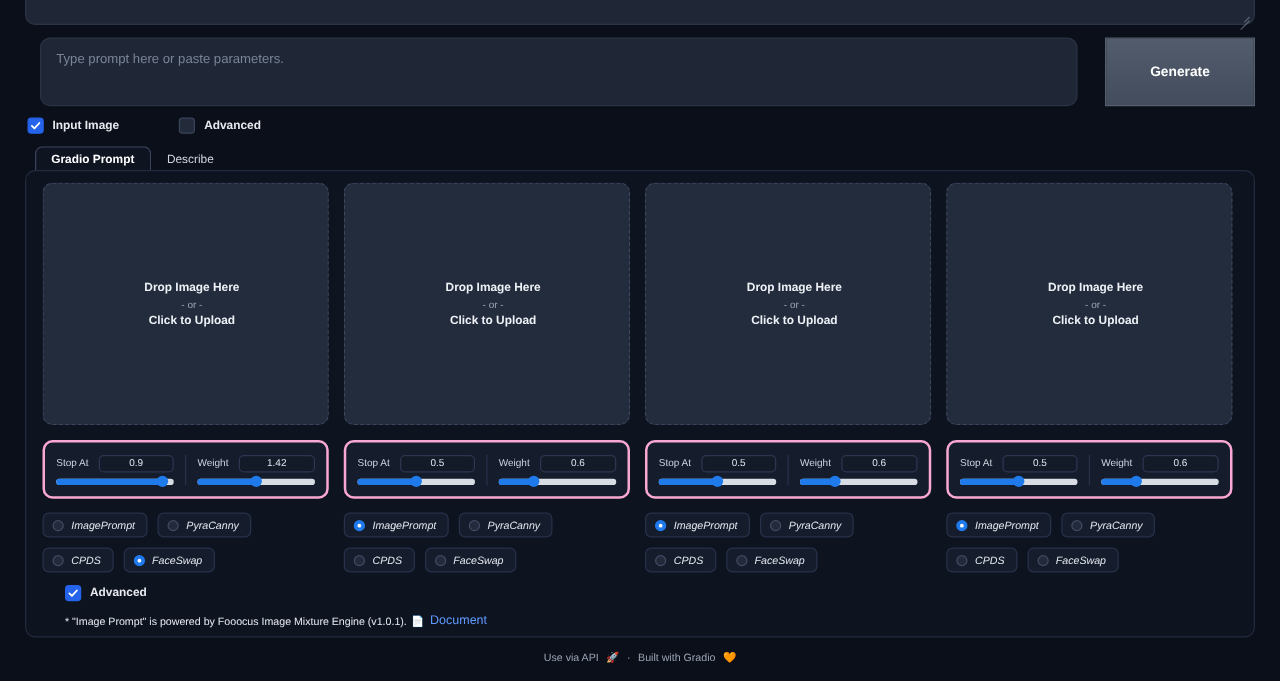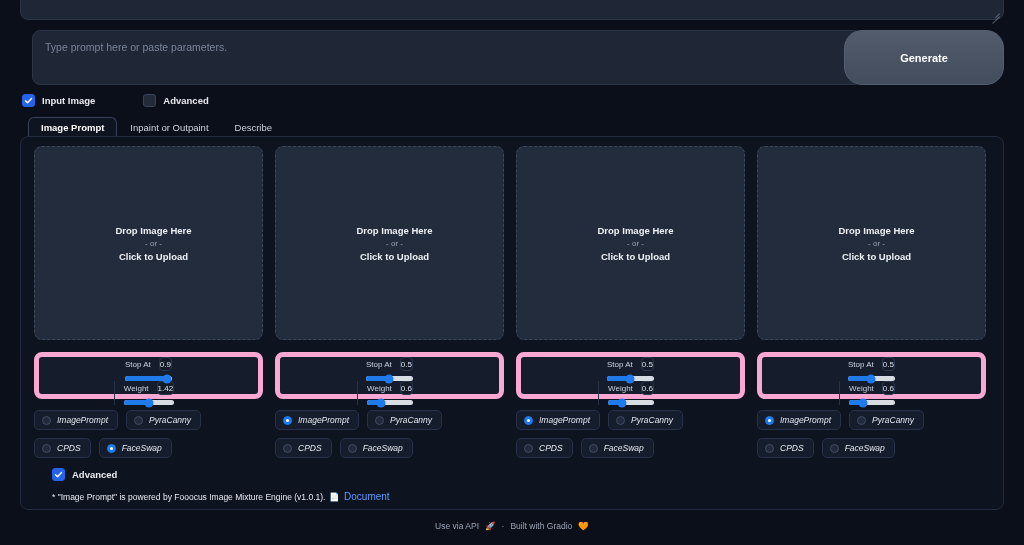--- a/index.html
+++ b/index.html
@@ -33,23 +33,23 @@
     background: #1f2737; border: 1px solid #2b3445; border-radius: 8px;
     padding: 10px 12px;
   }
   .prompt-box textarea {
     width: 100%; height: 100%; background: transparent; border: 0; outline: none;
     resize: none; color: #e5e7eb; font-size: 10.5px;
     font-family: "Liberation Sans", sans-serif;
   }
   .prompt-box textarea::placeholder { color: #7a8497; }
   .generate-btn {
-    position: absolute; right: 0; top: 0; width: 160px; height: 55px;
+    position: absolute; right: 0; top: 0; width: 120px; height: 55px;
     background: linear-gradient(180deg,#525c6d 0%,#434c5c 100%);
-    border: 1px solid #555f70; border-radius: 18px;
+    border: 1px solid #555f70; border-radius: 0;
     color: #ffffff; font-size: 11px; font-weight: bold; cursor: pointer;
     display: flex; align-items: center; justify-content: center;
   }
 
   
   .check-row {
     position: absolute; left: 22px; top: 92px; height: 16px;
     display: flex; align-items: center; gap: 48px;
   }
   .chk { display: flex; align-items: center; gap: 7px; cursor: pointer; }
@@ -94,22 +94,22 @@
     height: 194px; background: #232c3d;
     border: 1px dashed #3c475c; border-radius: 8px;
     display: flex; flex-direction: column; align-items: center; justify-content: center;
     gap: 3px; cursor: pointer; padding-left: 10px;
   }
   .dz-main { font-size: 9.5px; font-weight: bold; color: #eef1f6; }
   .dz-or { font-size: 8px; color: #9aa3b4; }
 
   .slider-card {
     margin-top: 12px; height: 47px; background: #151c2b;
-    border: 5px solid #f9a8d4; border-radius: 8px;
-    display: flex; align-items: center; flex-direction: column;
+    border: 2px solid #f9a8d4; border-radius: 8px;
+    display: flex; align-items: center;
   }
   .slider-half { flex: 1; padding: 0 9px; }
   .slider-half + .slider-half { border-left: 1px solid #27314a; }
   .sl-head { display: flex; align-items: center; gap: 8px; margin-bottom: 5px; }
   .sl-label { font-size: 8px; color: #cdd3df; white-space: nowrap; }
   .sl-val {
     flex: 1; height: 14px; background: #131a28; border: 1px solid #2c3650;
     border-radius: 4px; font-size: 8px; color: #dfe4ee;
     display: flex; align-items: center; justify-content: center;
   }
@@ -185,22 +185,21 @@
     </label>
     <label class="chk">
       <span class="box">
         
       </span>
       <span class="lbl">Advanced</span>
     </label>
   </div>
 
   <div class="tabs">
-    <div class="tab active">Image Prompt</div>
-    <div class="tab">Inpaint or Outpaint</div>
+    <div class="tab active">Gradio Prompt</div>
     <div class="tab">Describe</div>
   </div>
 
   <div class="panel">
     <div class="cols">
 
       <div class="col">
         <div class="dropzone">
           <div class="dz-main">Drop Image Here</div>
           <div class="dz-or">- or -</div>

